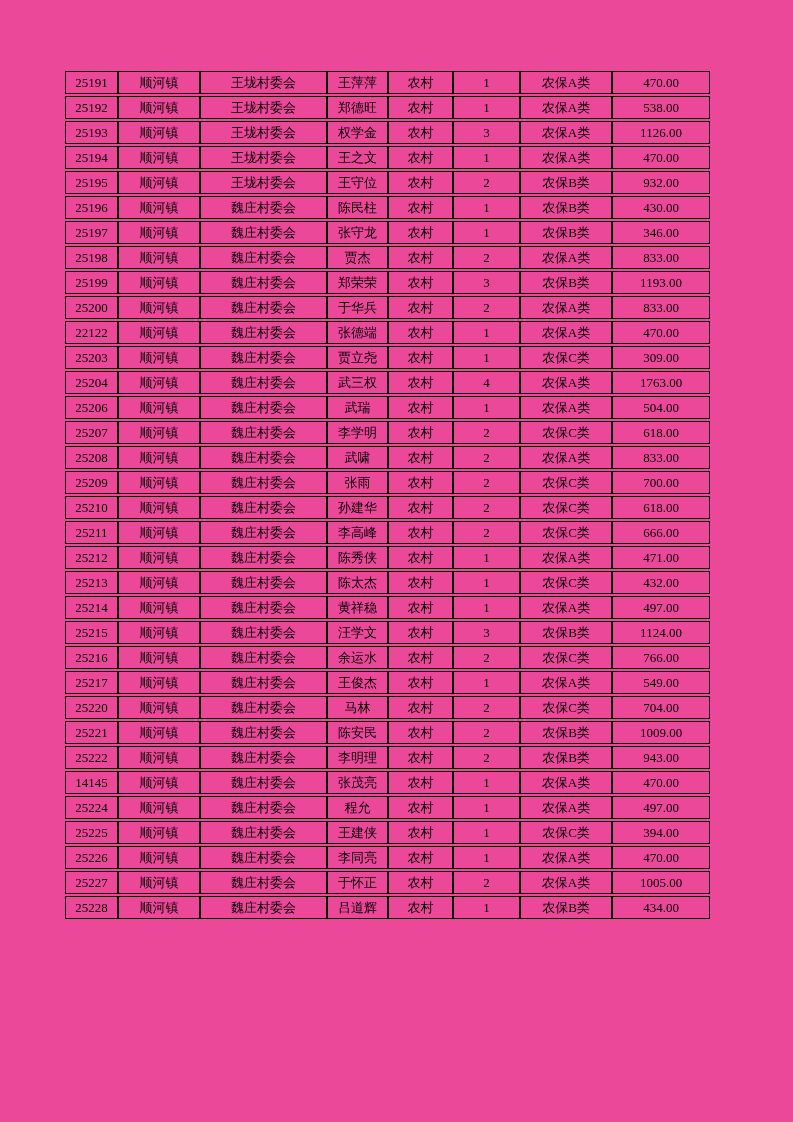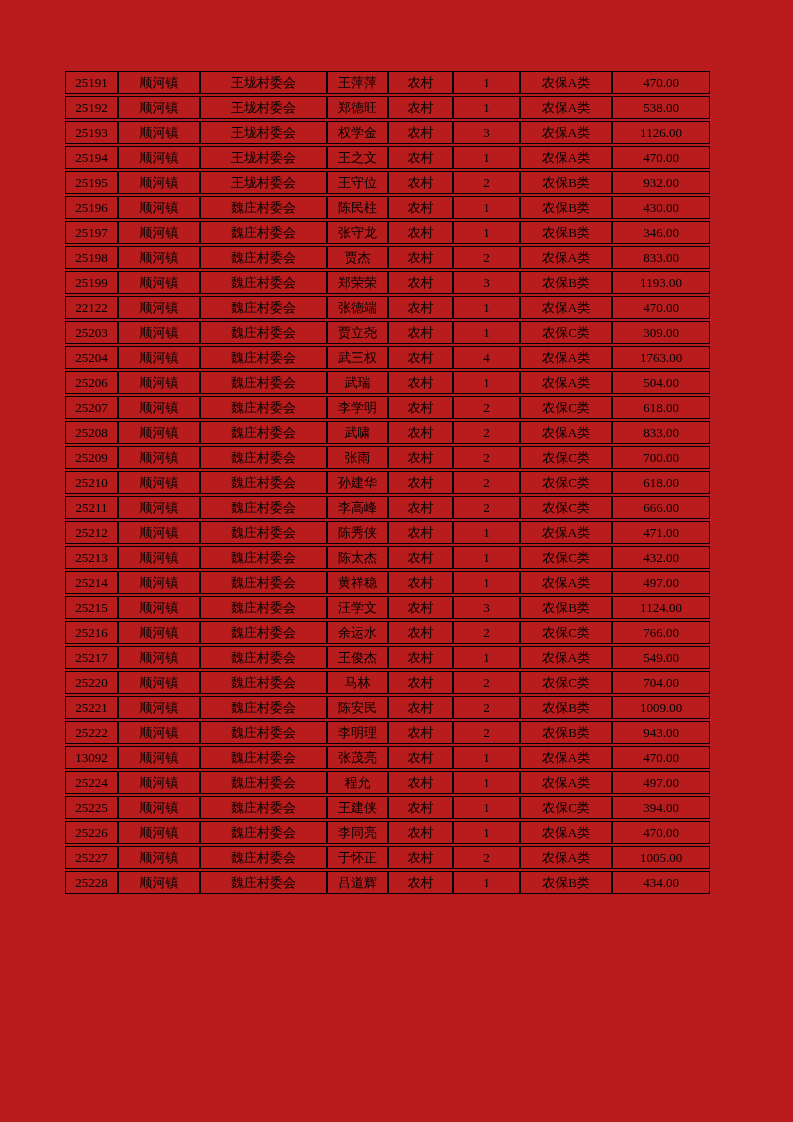--- a/index.html
+++ b/index.html
@@ -4,21 +4,21 @@
 <style>
   html, body {
     margin: 0;
     padding: 0;
     background: #ffffff;
   }
   .page {
     position: relative;
     width: 793px;
     height: 1122px;
-    background: #b91c1c;
+    background: #ec4899;
     overflow: hidden;
     font-family: "Liberation Serif", "DejaVu Serif", serif;
     color: #000000;
   }
   table.roster {
     position: absolute;
     left: 65px;
     top: 69px;
     border-collapse: separate;
     border-spacing: 0 2px;
@@ -145,20 +145,30 @@
     <td>25199</td>
     <td>顺河镇</td>
     <td>魏庄村委会</td>
     <td>郑荣荣</td>
     <td>农村</td>
     <td>3</td>
     <td>农保B类</td>
     <td>1193.00</td>
   </tr>
         <tr>
+    <td>25200</td>
+    <td>顺河镇</td>
+    <td>魏庄村委会</td>
+    <td>于华兵</td>
+    <td>农村</td>
+    <td>2</td>
+    <td>农保A类</td>
+    <td>833.00</td>
+  </tr>
+        <tr>
     <td>22122</td>
     <td>顺河镇</td>
     <td>魏庄村委会</td>
     <td>张德端</td>
     <td>农村</td>
     <td>1</td>
     <td>农保A类</td>
     <td>470.00</td>
   </tr>
         <tr>
@@ -325,21 +335,21 @@
     <td>25222</td>
     <td>顺河镇</td>
     <td>魏庄村委会</td>
     <td>李明理</td>
     <td>农村</td>
     <td>2</td>
     <td>农保B类</td>
     <td>943.00</td>
   </tr>
         <tr>
-    <td>13092</td>
+    <td>14145</td>
     <td>顺河镇</td>
     <td>魏庄村委会</td>
     <td>张茂亮</td>
     <td>农村</td>
     <td>1</td>
     <td>农保A类</td>
     <td>470.00</td>
   </tr>
         <tr>
     <td>25224</td>

